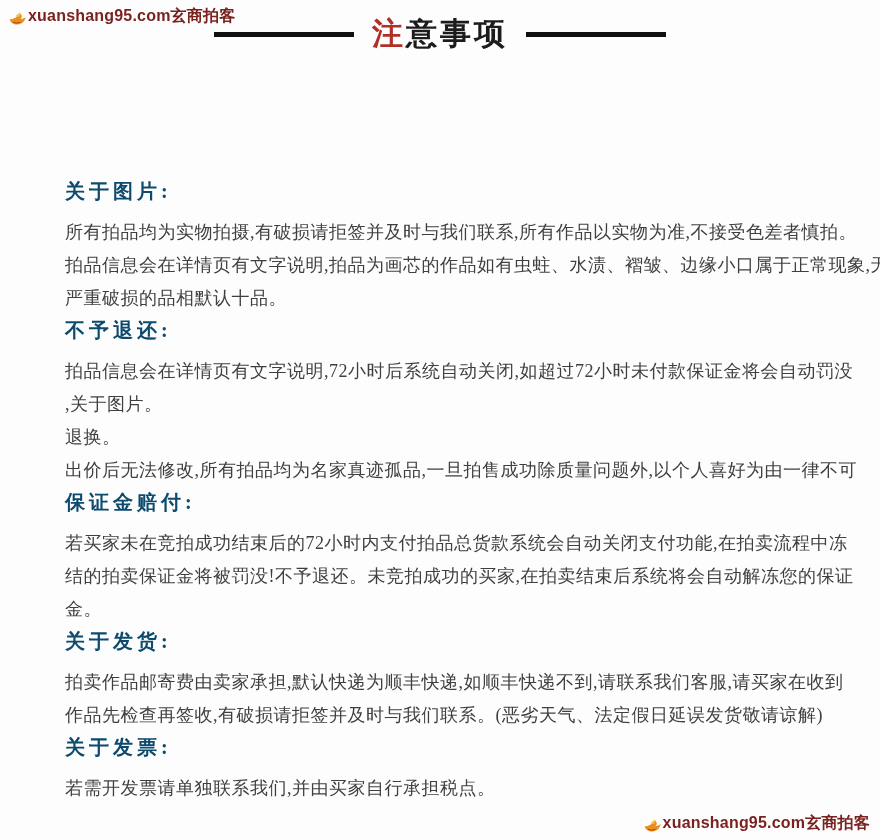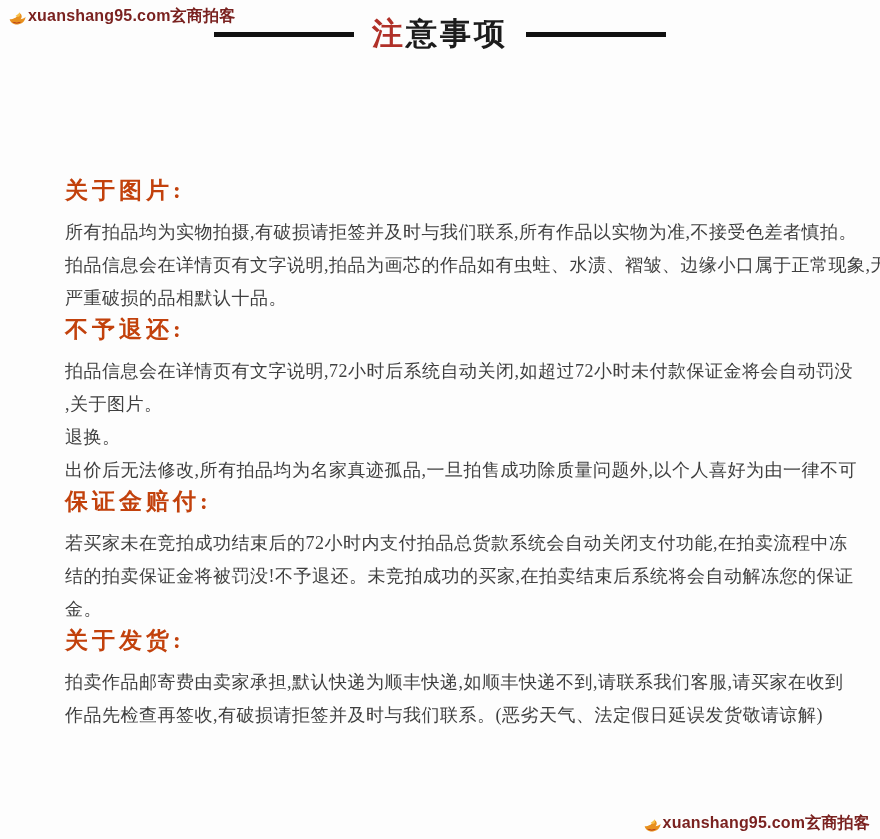--- a/index.html
+++ b/index.html
@@ -48,23 +48,23 @@
     margin: 0 18px;
     line-height: 40px;
     white-space: nowrap;
   }
   .title-accent { color: #b03028; }
   
   .main {
     margin: 122px 45px 0 65px;
   }
   .sec-h {
-    font-size: 23px;
+    font-size: 20px;
     font-weight: bold;
-    color: #c2410c;
+    color: #0c4a6e;
     letter-spacing: 4px;
     line-height: 30px;
     margin-bottom: 10px;
   }
   .line {
     font-size: 18px;
     color: #3f3f3f;
     letter-spacing: 0.5px;
     line-height: 33px;
     white-space: nowrap;
@@ -113,20 +113,24 @@
       <p class="line">结的拍卖保证金将被罚没!不予退还。未竞拍成功的买家,在拍卖结束后系统将会自动解冻您的保证</p>
       <p class="line">金。</p>
     </section>
 
     <section class="sec">
       <h2 class="sec-h">关于发货:</h2>
       <p class="line">拍卖作品邮寄费由卖家承担,默认快递为顺丰快递,如顺丰快递不到,请联系我们客服,请买家在收到</p>
       <p class="line">作品先检查再签收,有破损请拒签并及时与我们联系。(恶劣天气、法定假日延误发货敬请谅解)</p>
     </section>
 
+    <section class="sec">
+      <h2 class="sec-h">关于发票:</h2>
+      <p class="line">若需开发票请单独联系我们,并由买家自行承担税点。</p>
+    </section>
 
   </div>
 
   <div class="brand brand-bottom">
     <svg class="brand-icon" width="20" height="20" viewBox="0 0 24 24">
       <path d="M2 16c1 5 7 7 11 6 5-1 8-5 8-9 0 0-2 3-6 3 2-2 2-5 0-7-1 2-4 3-6 5-2 1-5 2-7 2z" fill="#e8901e"></path>
       <path d="M5 19c3 2.5 8 2.5 11 0-4 1.3-7 1.3-11 0z" fill="#a82a1f"></path>
       <path d="M9 12c2-1.5 4-2.5 5-4.5 1 1.5.8 3.5-.5 5-1.5.5-3 .3-4.5-.5z" fill="#f7c04a"></path>
     </svg>
     <span class="brand-text">xuanshang95.com玄商拍客</span>

